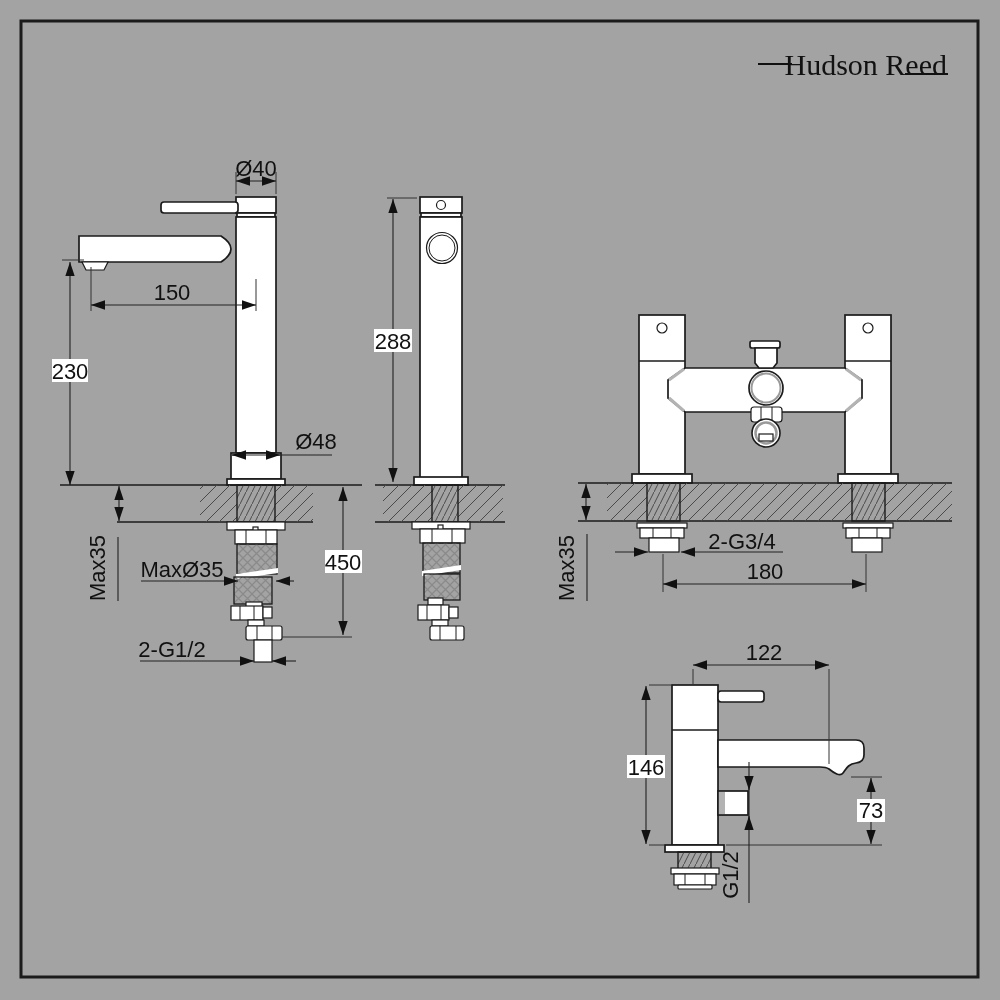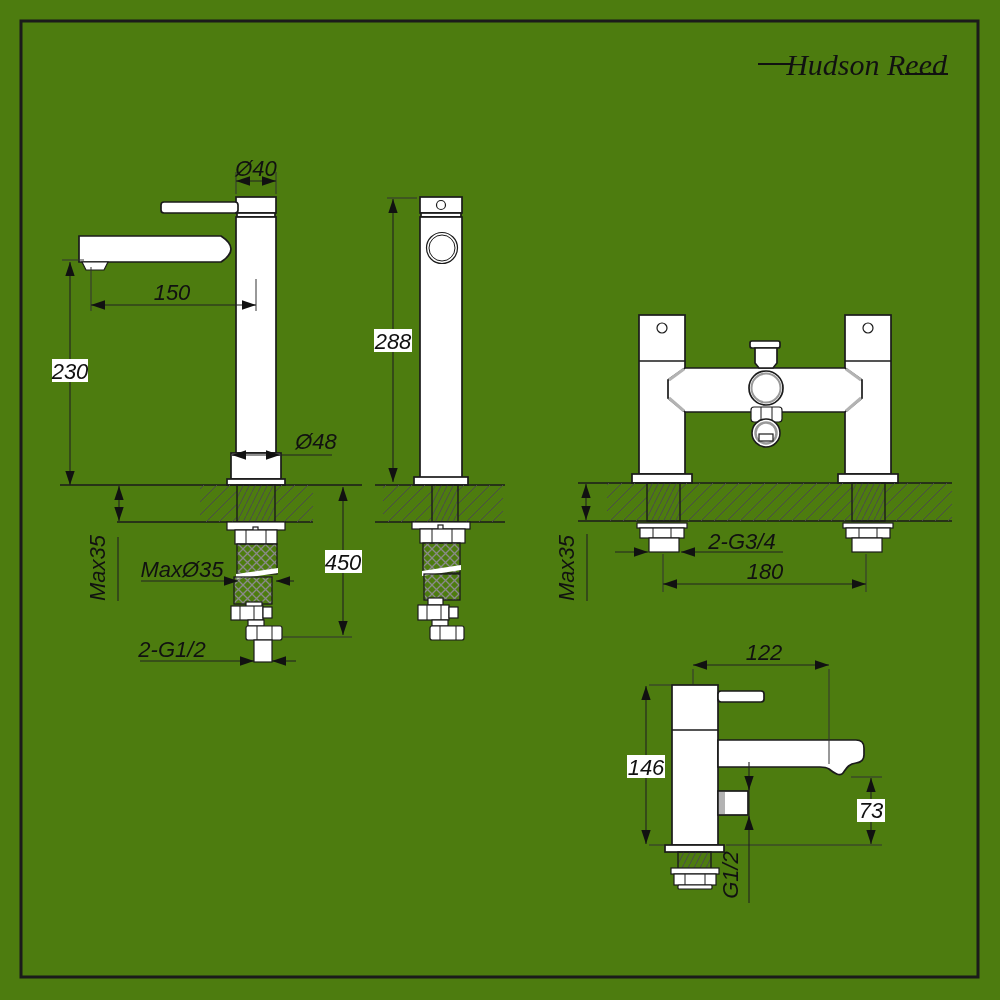--- a/index.html
+++ b/index.html
@@ -1,16 +1,16 @@
 <!DOCTYPE html>
 <html><head>
 <meta charset="utf-8">
 <style>
   html,body{margin:0;padding:0;background:#fff;}
-  .page{position:relative;width:1000px;height:1000px;background:#4d7c0f;font-family:"Liberation Sans",sans-serif;font-style:italic;}
+  .page{position:relative;width:1000px;height:1000px;background:#a3a3a3;font-family:"Liberation Sans",sans-serif;}
   svg{position:absolute;top:0;left:0;}
   .outline{fill:#ffffff;stroke:#1b1b1b;stroke-width:1.7;}
   .outline-thin{fill:#ffffff;stroke:#1b1b1b;stroke-width:1.2;}
   .edge{stroke:#1b1b1b;stroke-width:1.7;fill:none;}
   .dim{stroke:#222222;stroke-width:1.1;fill:none;}
   .ext{stroke:#333333;stroke-width:1;fill:none;}
   .dimtext{font-family:"Liberation Sans",sans-serif;font-size:22px;fill:#111111;}
   .logotext{font-family:"Liberation Serif",serif;font-size:30px;fill:#111111;}
   .whitebg{fill:#ffffff;stroke:none;}
   .facet{stroke:#1b1b1b;stroke-width:1;fill:none;}

